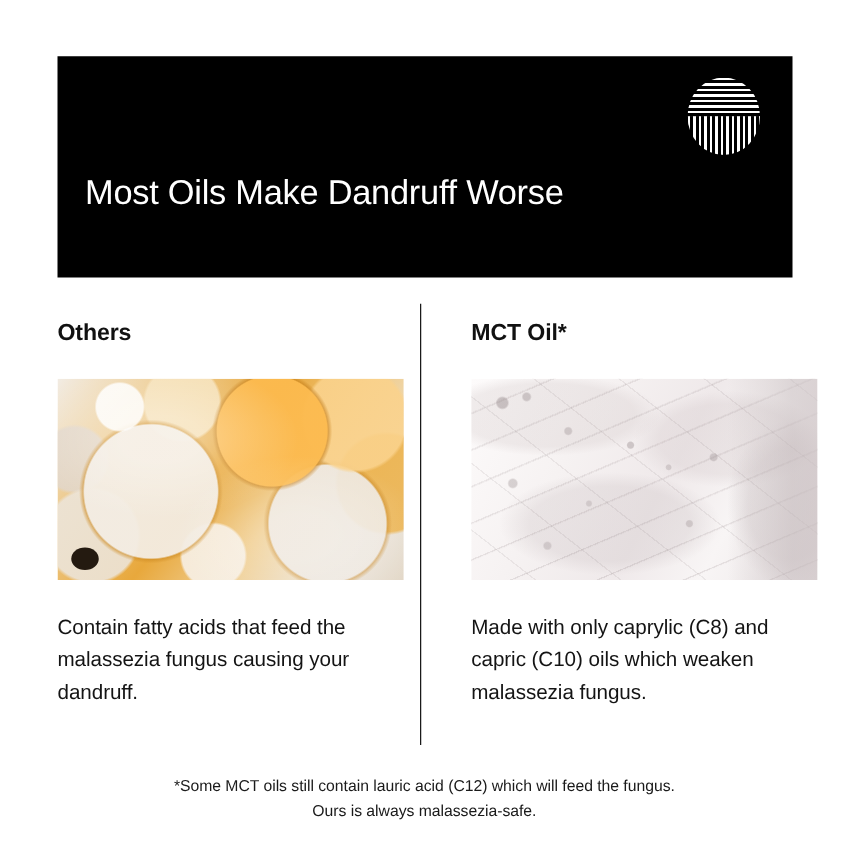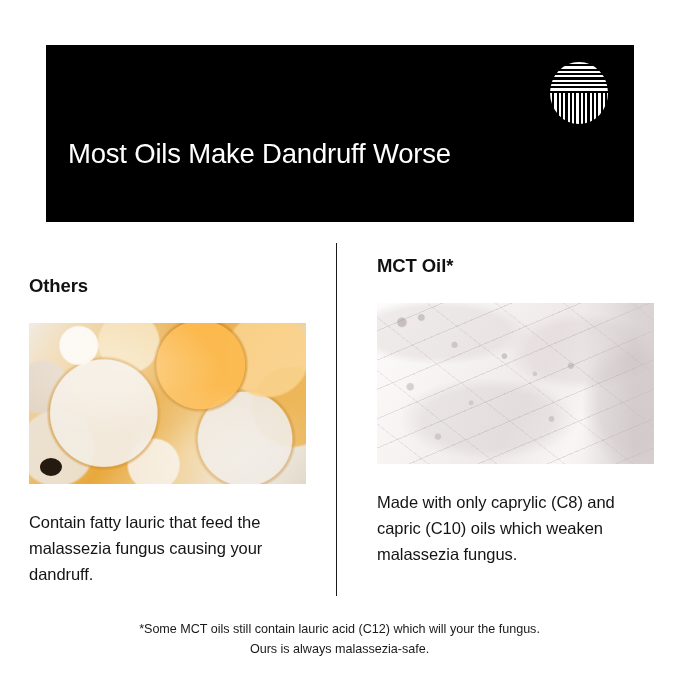--- a/index.html
+++ b/index.html
@@ -90,21 +90,21 @@
     top: 243px;
     width: 1px;
     height: 353px;
     background: #1a1a1a;
   }
 
   .col {
     position: absolute;
     top: 255px;
   }
-  .col-left  { left: 29px;  width: 277px; margin-top: 20px; }
+  .col-left  { left: 46px;  width: 277px; }
   .col-right { left: 377px; width: 277px; }
 
   .col-head {
     height: 34px;
     display: flex;
     align-items: baseline;
     white-space: nowrap;
   }
   .col-head-main {
     font-size: 18.5px;
@@ -260,37 +260,37 @@
     <div class="col-head">
       <span class="col-head-main">Others</span>
     </div>
 
     <div class="swatch">
       <div class="oil"></div>
       <div class="oil-hl"></div>
       <div class="oil-dot"></div>
     </div>
 
-    <div class="col-body">Contain fatty lauric that feed the malassezia fungus causing your dandruff.</div>
+    <div class="col-body">Contain fatty acids that feed the malassezia fungus causing your dandruff.</div>
   </div>
 
   <div class="col col-right">
     <div class="col-head">
       <span class="col-head-main">MCT Oil*</span>
       <span class="col-head-sub"></span>
     </div>
 
     <div class="swatch">
       <div class="gel"></div>
       <div class="gel-streaks"></div>
       <div class="gel-bubbles"></div>
       <div class="gel-edge"></div>
     </div>
 
     <div class="col-body">Made with only caprylic (C8) and capric (C10) oils which weaken malassezia fungus.</div>
   </div>
 
   <div class="footnote">
-    <div>*Some MCT oils still contain lauric acid (C12) which will your the fungus.</div>
+    <div>*Some MCT oils still contain lauric acid (C12) which will feed the fungus.</div>
     <div>Ours is always malassezia-safe.</div>
   </div>
 
 </div>
 
 </body></html>

